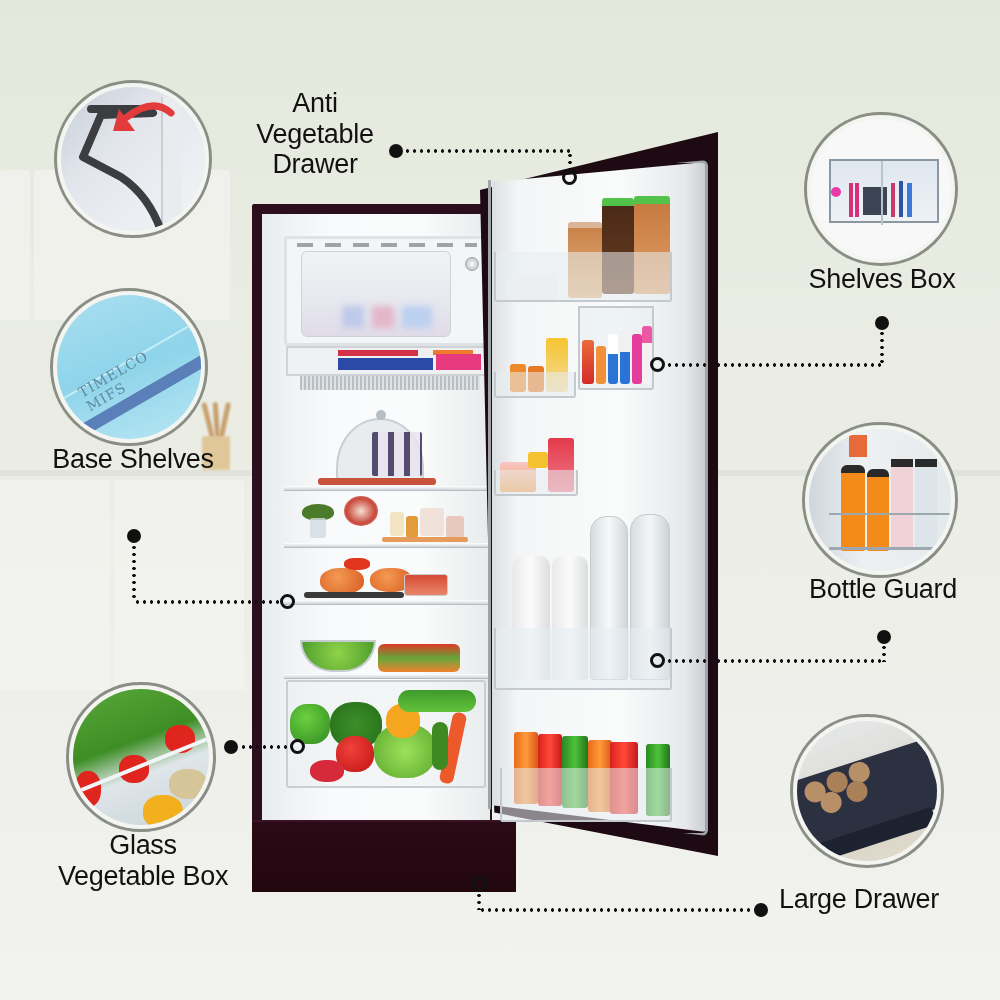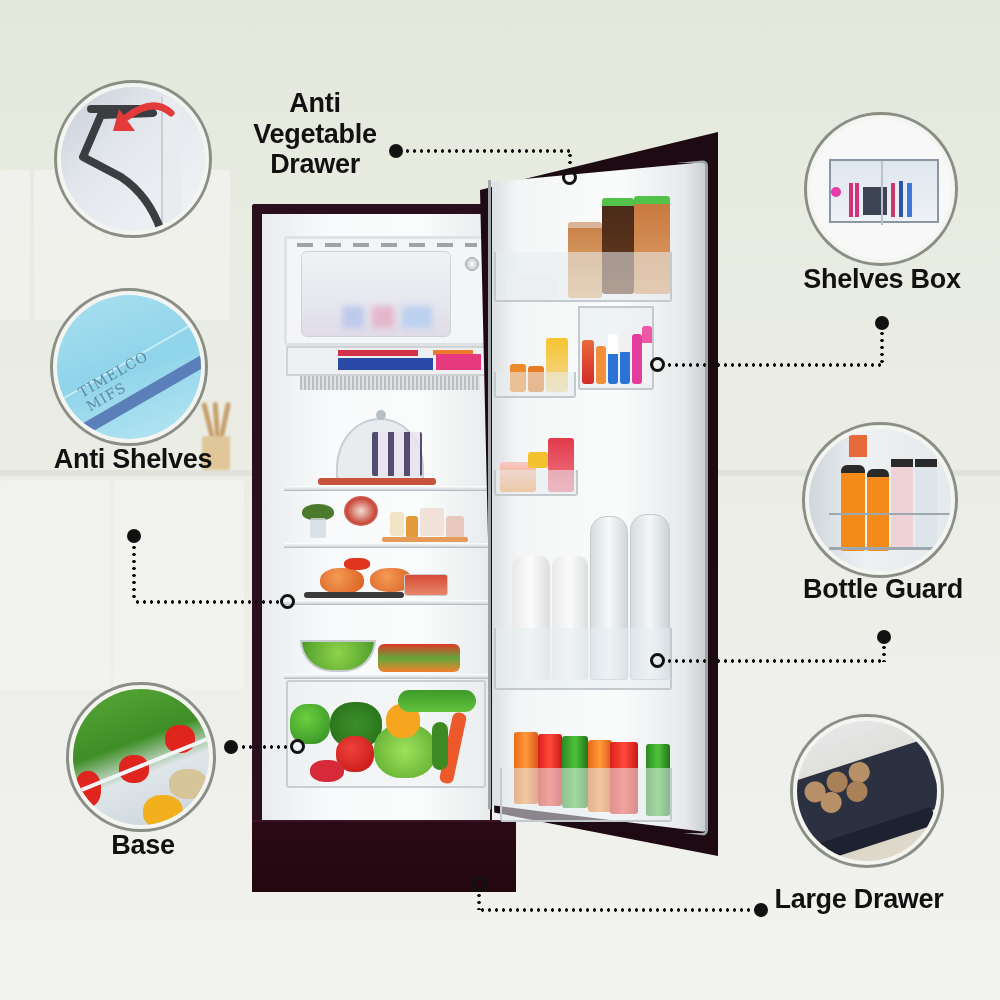--- a/index.html
+++ b/index.html
@@ -21,21 +21,21 @@
   .bubble {
     position: absolute; border-radius: 50%;
     border: 3px solid #8a8f86;
     background: #f5f6f2;
     overflow: hidden;
     box-shadow: 0 0 0 3px #f4f4f0 inset;
   }
   .bubble .inner { position: absolute; inset: 4px; border-radius: 50%; overflow: hidden; }
 
   .label {
-    position: absolute; font-weight: 700; color: #111;
+    position: absolute; font-weight: 400; color: #111;
     text-align: center; line-height: 1.13; letter-spacing: -0.3px;
   }
 
   
   .hdots { position: absolute; height: 4px;
     background-image: radial-gradient(circle, #111 1.6px, transparent 1.9px);
     background-size: 7px 4px; background-repeat: repeat-x; }
   .vdots { position: absolute; width: 4px;
     background-image: radial-gradient(circle, #111 1.6px, transparent 1.9px);
     background-size: 4px 7px; background-repeat: repeat-y; }
@@ -237,41 +237,42 @@
 
 <div>
   <div class="bubble" style="left:50px;top:288px;width:158px;height:158px;">
     <div class="inner" style="background:linear-gradient(160deg,#a9dff0,#8fd4ea 50%,#b8e6f3);">
       <div style="position:absolute;left:-20px;top:98px;width:200px;height:12px;background:#5b7fb8;transform:rotate(-30deg);"></div>
       <div style="position:absolute;left:-20px;top:60px;width:200px;height:2px;background:#c6eef8;transform:rotate(-30deg);"></div>
       <div style="position:absolute;left:18px;top:58px;transform:rotate(-30deg);font-family:'DejaVu Serif',serif;font-size:14px;color:#5e8aa0;letter-spacing:1px;">TIMELCO MIFS</div>
     </div>
   </div>
   <div class="label" style="left:28px;top:444px;width:210px;font-size:27px;">
-    <div>Anti Shelves</div>
+    <div>Base Shelves</div>
   </div>
   <div class="dot" style="left:127px;top:529px;"></div>
   <div class="vdots" style="left:132px;top:544px;height:58px;"></div>
   <div class="hdots" style="left:134px;top:600px;width:148px;"></div>
   <div class="ring" style="left:280px;top:594px;"></div>
 </div>
 
 <div>
   <div class="bubble" style="left:66px;top:682px;width:150px;height:150px;">
     <div class="inner" style="background:linear-gradient(160deg,#5aa83a,#3e8e26 40%,#dfe6ea 60%,#c9d3d9);">
       <div style="position:absolute;left:92px;top:36px;width:30px;height:28px;border-radius:45%;background:#e0251f;"></div>
       <div style="position:absolute;left:2px;top:82px;width:26px;height:36px;border-radius:45%;background:#e0251f;"></div>
       <div style="position:absolute;left:46px;top:66px;width:30px;height:28px;border-radius:45%;background:#e0251f;"></div>
       <div style="position:absolute;left:70px;top:106px;width:40px;height:34px;border-radius:45%;background:#f2b01f;"></div>
       <div style="position:absolute;left:96px;top:80px;width:38px;height:30px;border-radius:45%;background:#d7c59a;"></div>
       <div style="position:absolute;left:-10px;top:70px;width:180px;height:4px;background:#f2f5f7;transform:rotate(-22deg);"></div>
     </div>
   </div>
   <div class="label" style="left:38px;top:830px;width:210px;font-size:27px;">
-    <div>Base</div>
+    <div>Glass</div>
+    <div>Vegetable Box</div>
   </div>
   <div class="dot" style="left:224px;top:740px;"></div>
   <div class="hdots" style="left:240px;top:745px;width:50px;"></div>
   <div class="ring" style="left:290px;top:739px;"></div>
 </div>
 
 <div>
   <div class="bubble" style="left:804px;top:112px;width:154px;height:154px;">
     <div class="inner" style="background:#f7f8f7;">
       <div style="position:absolute;left:18px;top:40px;width:110px;height:64px;background:linear-gradient(180deg,#dfe6ee,#eef2f6);border:2px solid #8a96a2;">

